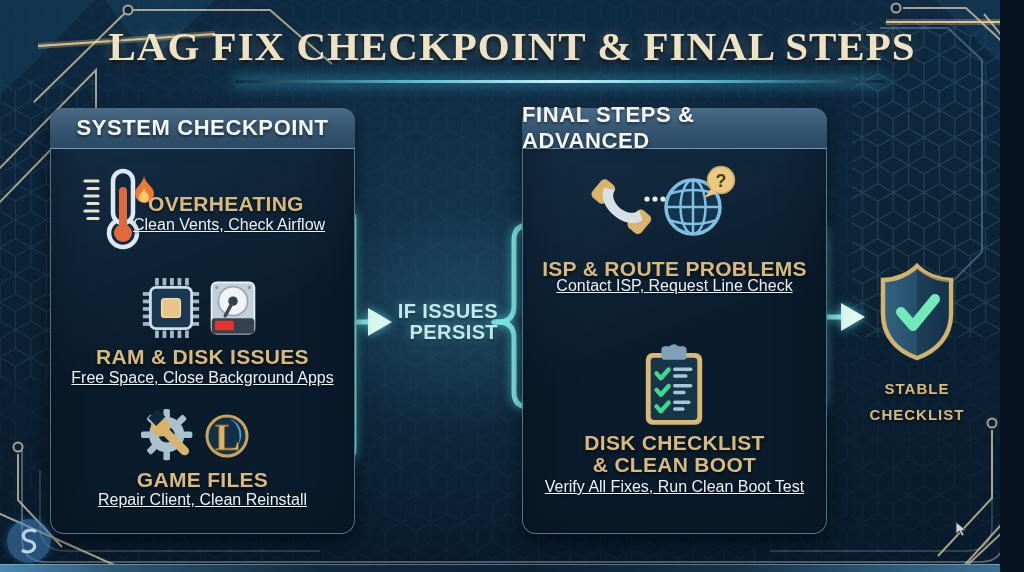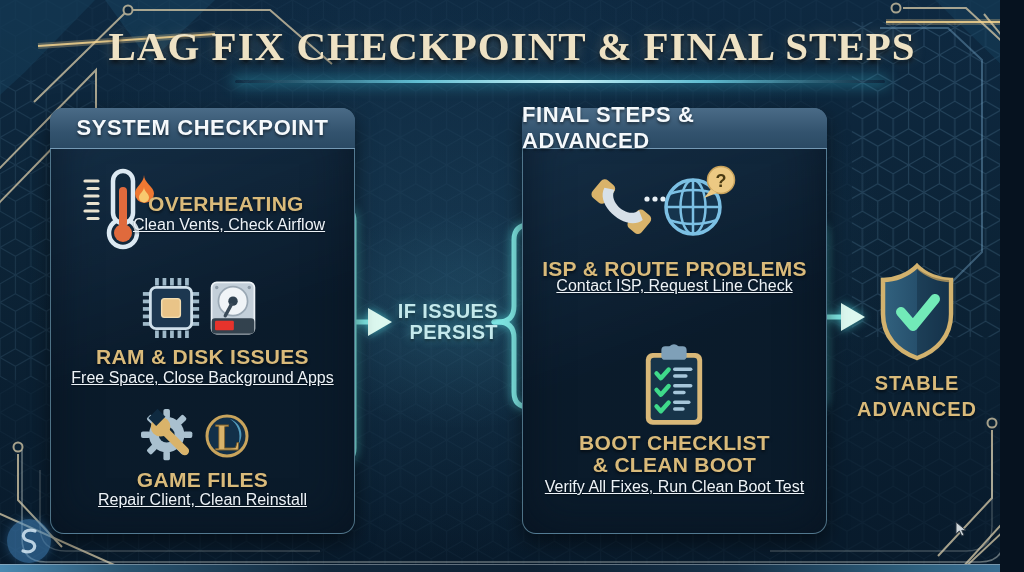--- a/index.html
+++ b/index.html
@@ -47,22 +47,22 @@
   .centered{left:0;width:100%;text-align:center;}
   .persist-label{
     position:absolute;left:383px;top:301px;width:115px;text-align:right;
     color:#c4e9ec;font-weight:bold;font-size:20px;line-height:21px;letter-spacing:0.4px;
     text-shadow:0 0 10px rgba(110,220,230,0.55), 0 2px 3px rgba(0,0,0,0.5);
   }
   .persist-label span{display:block;}
   .result{position:absolute;left:846px;top:262px;width:142px;text-align:center;}
   .result .shield-wrap{display:inline-block;}
   .result .result-title{
-    color:#d9ba7a;font-weight:bold;font-size:20px;line-height:26px;letter-spacing:1px;
-    text-shadow:0 2px 3px rgba(0,0,0,0.6);margin-top:4px;
+    color:#d9ba7a;font-weight:bold;font-size:15px;line-height:26px;letter-spacing:1px;
+    text-shadow:0 2px 3px rgba(0,0,0,0.6);margin-top:10px;
   }
   .result .result-title span{display:block;}
   .watermark{
     position:absolute;left:7px;top:519px;width:44px;height:44px;border-radius:50%;
     background:rgba(66,132,188,0.55);box-shadow:0 0 10px rgba(60,130,190,0.4);
   }
   .bottom-bar{
     position:absolute;left:0;bottom:0;width:1024px;height:7px;
     border-top:1px solid rgba(195,205,210,0.45);
     background:linear-gradient(90deg,#4b8ab2 0%,#2a5571 12%,#12283c 32%,#0e2133 52%,#173249 72%,#2f617f 90%,#3d7298 100%);
@@ -289,42 +289,42 @@
       </g>
       <g fill="#a6c6da">
         <rect x="34" y="25" width="20" height="3.6" rx="1.8"></rect>
           <rect x="34" y="32" width="15" height="3.6" rx="1.8"></rect>
         <rect x="34" y="42" width="20" height="3.6" rx="1.8"></rect>
           <rect x="34" y="49" width="13" height="3.6" rx="1.8"></rect>
         <rect x="34" y="59" width="18" height="3.6" rx="1.8"></rect>
           <rect x="34" y="66" width="12" height="3.6" rx="1.8"></rect>
       </g>
     </svg>
-    <div class="item-title centered" style="top:322px">BOOT CHECKLIST</div>
+    <div class="item-title centered" style="top:322px">DISK CHECKLIST</div>
     <div class="item-title centered" style="top:344px">&amp; CLEAN BOOT</div>
     <div class="item-sub centered" style="top:369px">Verify All Fixes, Run Clean Boot Test</div>
   </section>
 
   <div class="result">
     <span class="shield-wrap">
       <svg width="84" height="100" viewBox="0 0 84 100">
         <defs>
           <linearGradient id="shGrad" x1="0" y1="0" x2="1" y2="0">
             <stop offset="0" stop-color="#32627f"></stop>
               <stop offset="1" stop-color="#1a3d59"></stop>
           </linearGradient>
         </defs>
         <path d="M42,4 C33,13 20,18 8,18 V52 C8,74 22,89 42,96 C62,89 76,74 76,52 V18 C64,18 51,13 42,4 Z" fill="url(#shGrad)" stroke="#d2b26e" stroke-width="4.5"></path>
         <path d="M42,6 C50,13 63,18 74,18 V52 C74,73 60,87 42,94 Z" fill="rgba(8,22,36,0.28)"></path>
         <path d="M26 50 L38 64 L60 37" fill="none" stroke="#72eab8" stroke-width="10" stroke-linecap="round" stroke-linejoin="round"></path>
       </svg>
     </span>
     <div class="result-title">
       <span>STABLE</span>
-      <span>ADVANCED</span>
+      <span>CHECKLIST</span>
     </div>
   </div>
 
   <div class="watermark">
     <svg width="44" height="44" viewBox="0 0 44 44">
       <path d="M28,12 C16,8 12,20 22,22 C32,24 28,36 16,32" fill="none" stroke="#d5e8f5" stroke-width="3.2" stroke-linecap="round" opacity="0.85"></path>
     </svg>
   </div>
 
   <svg class="abs" style="left:955px;top:521px" width="14" height="16" viewBox="0 0 14 16">

